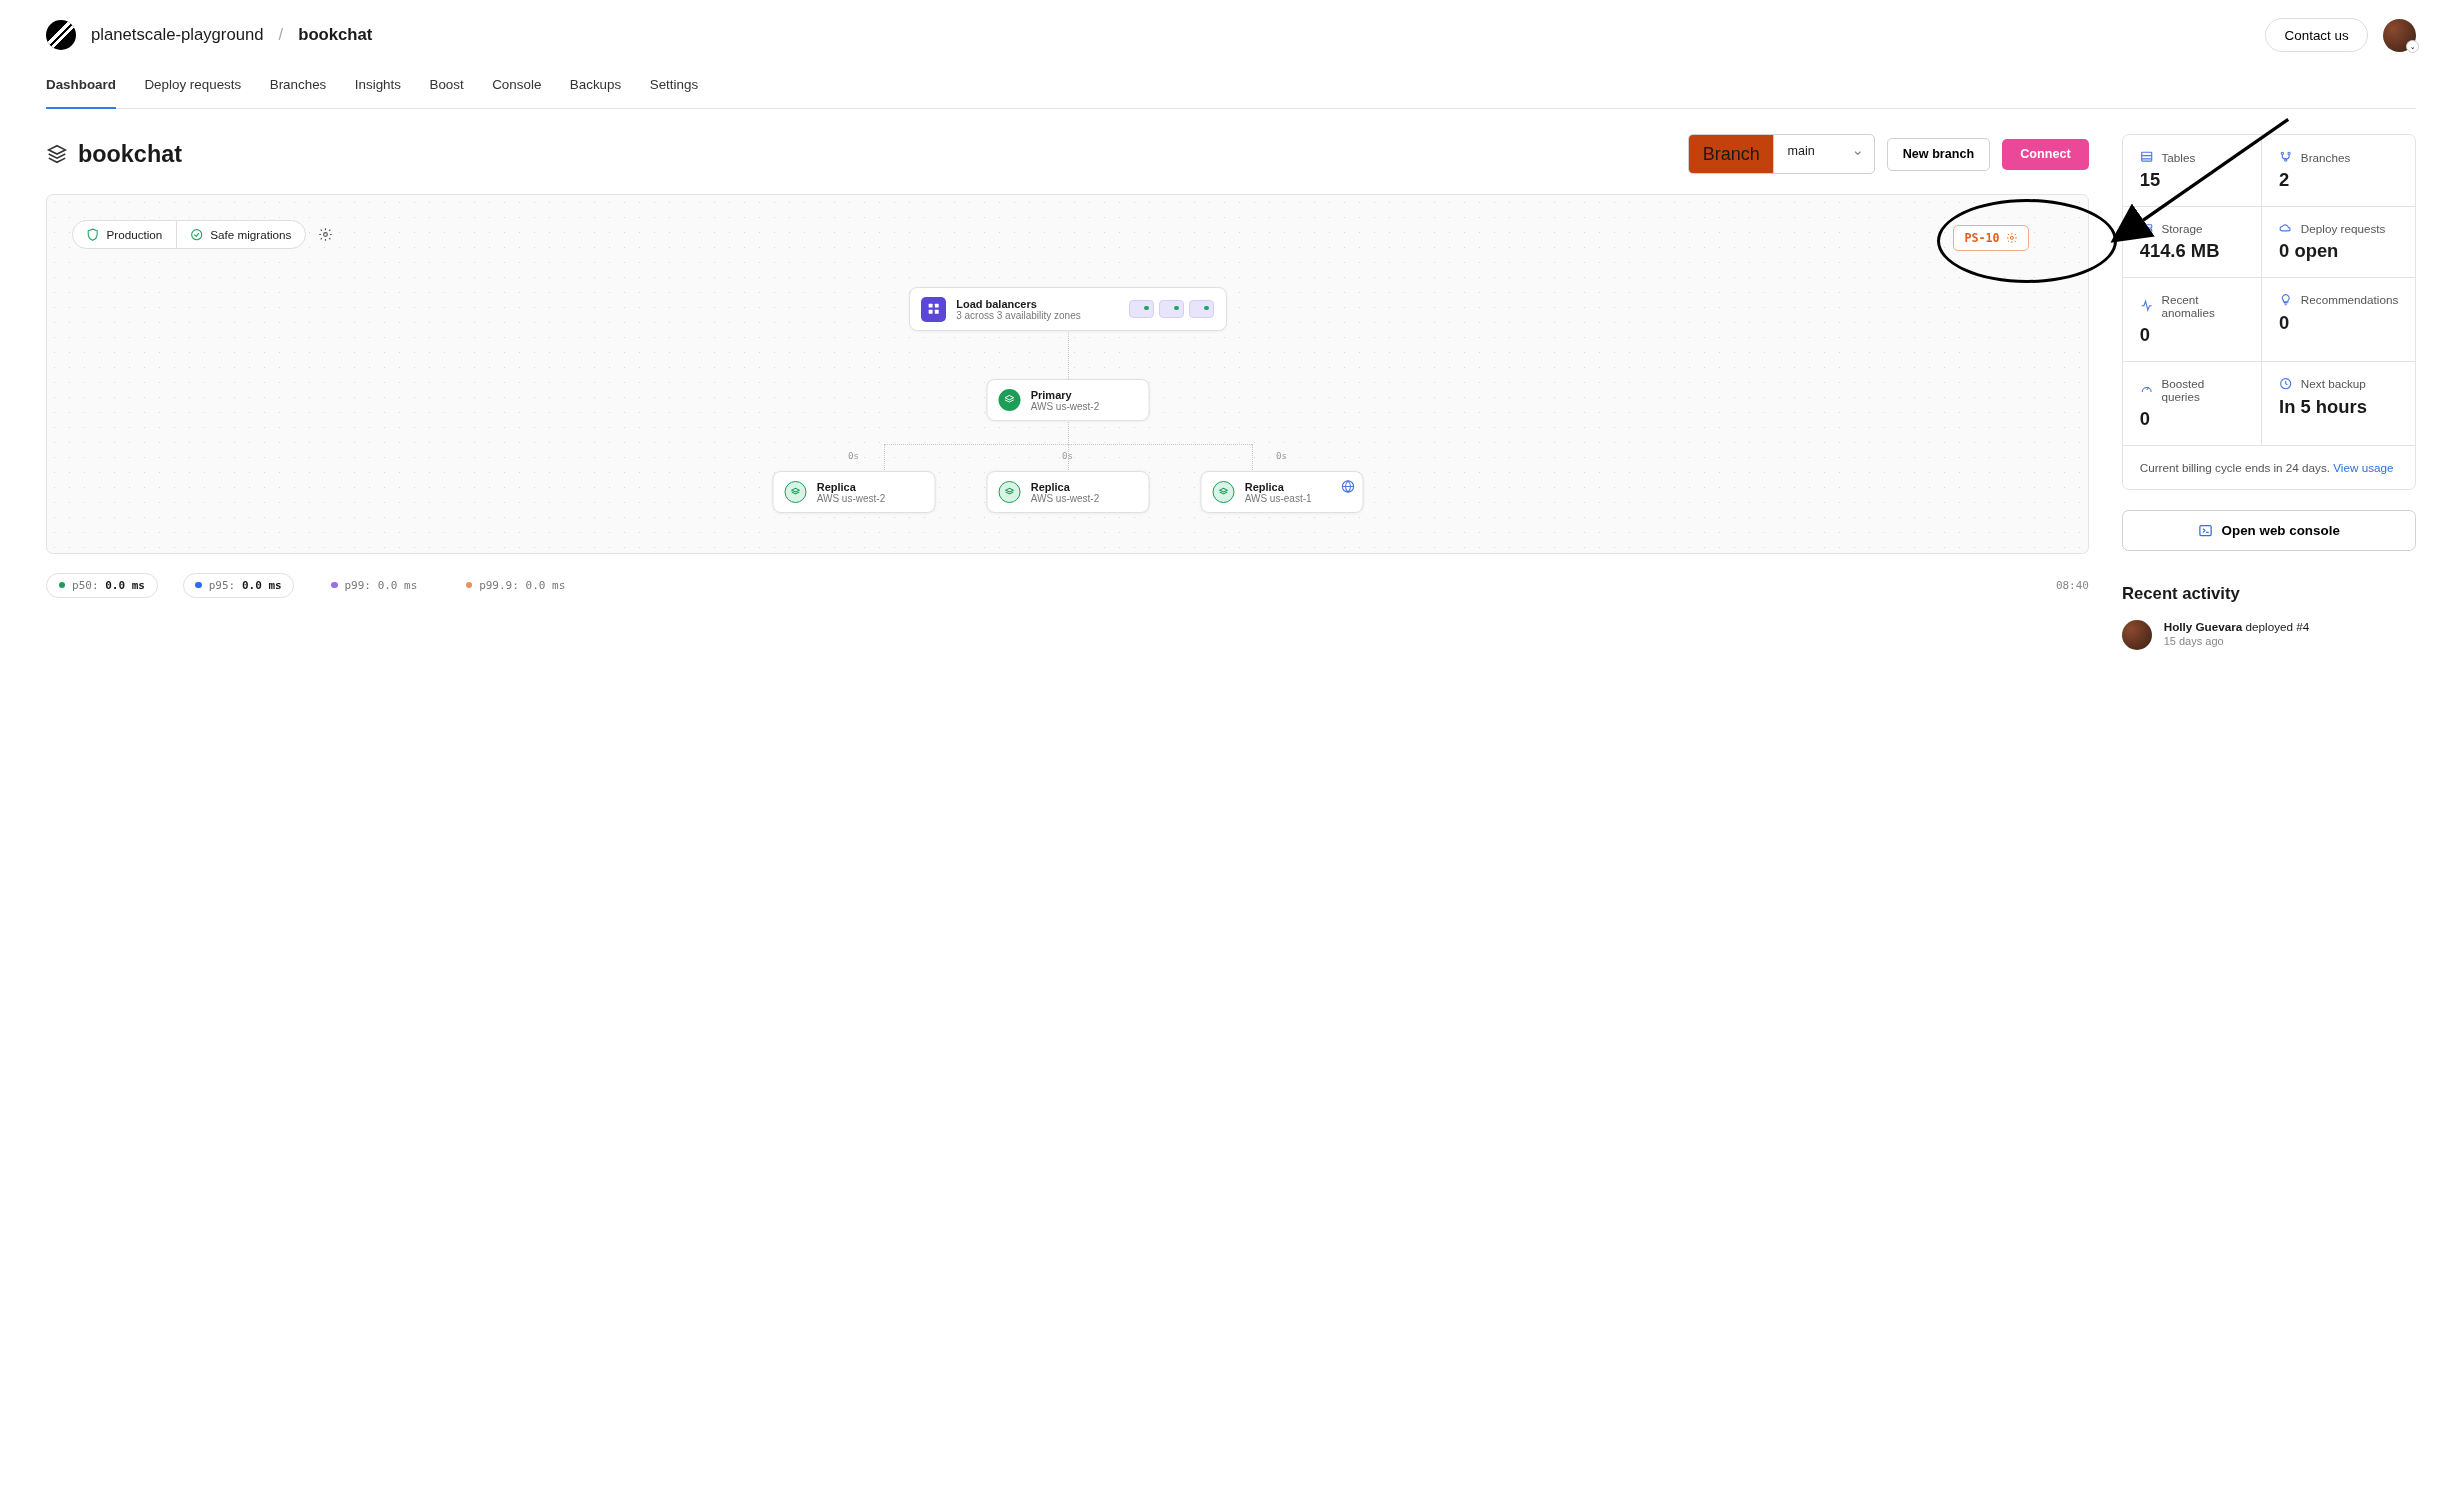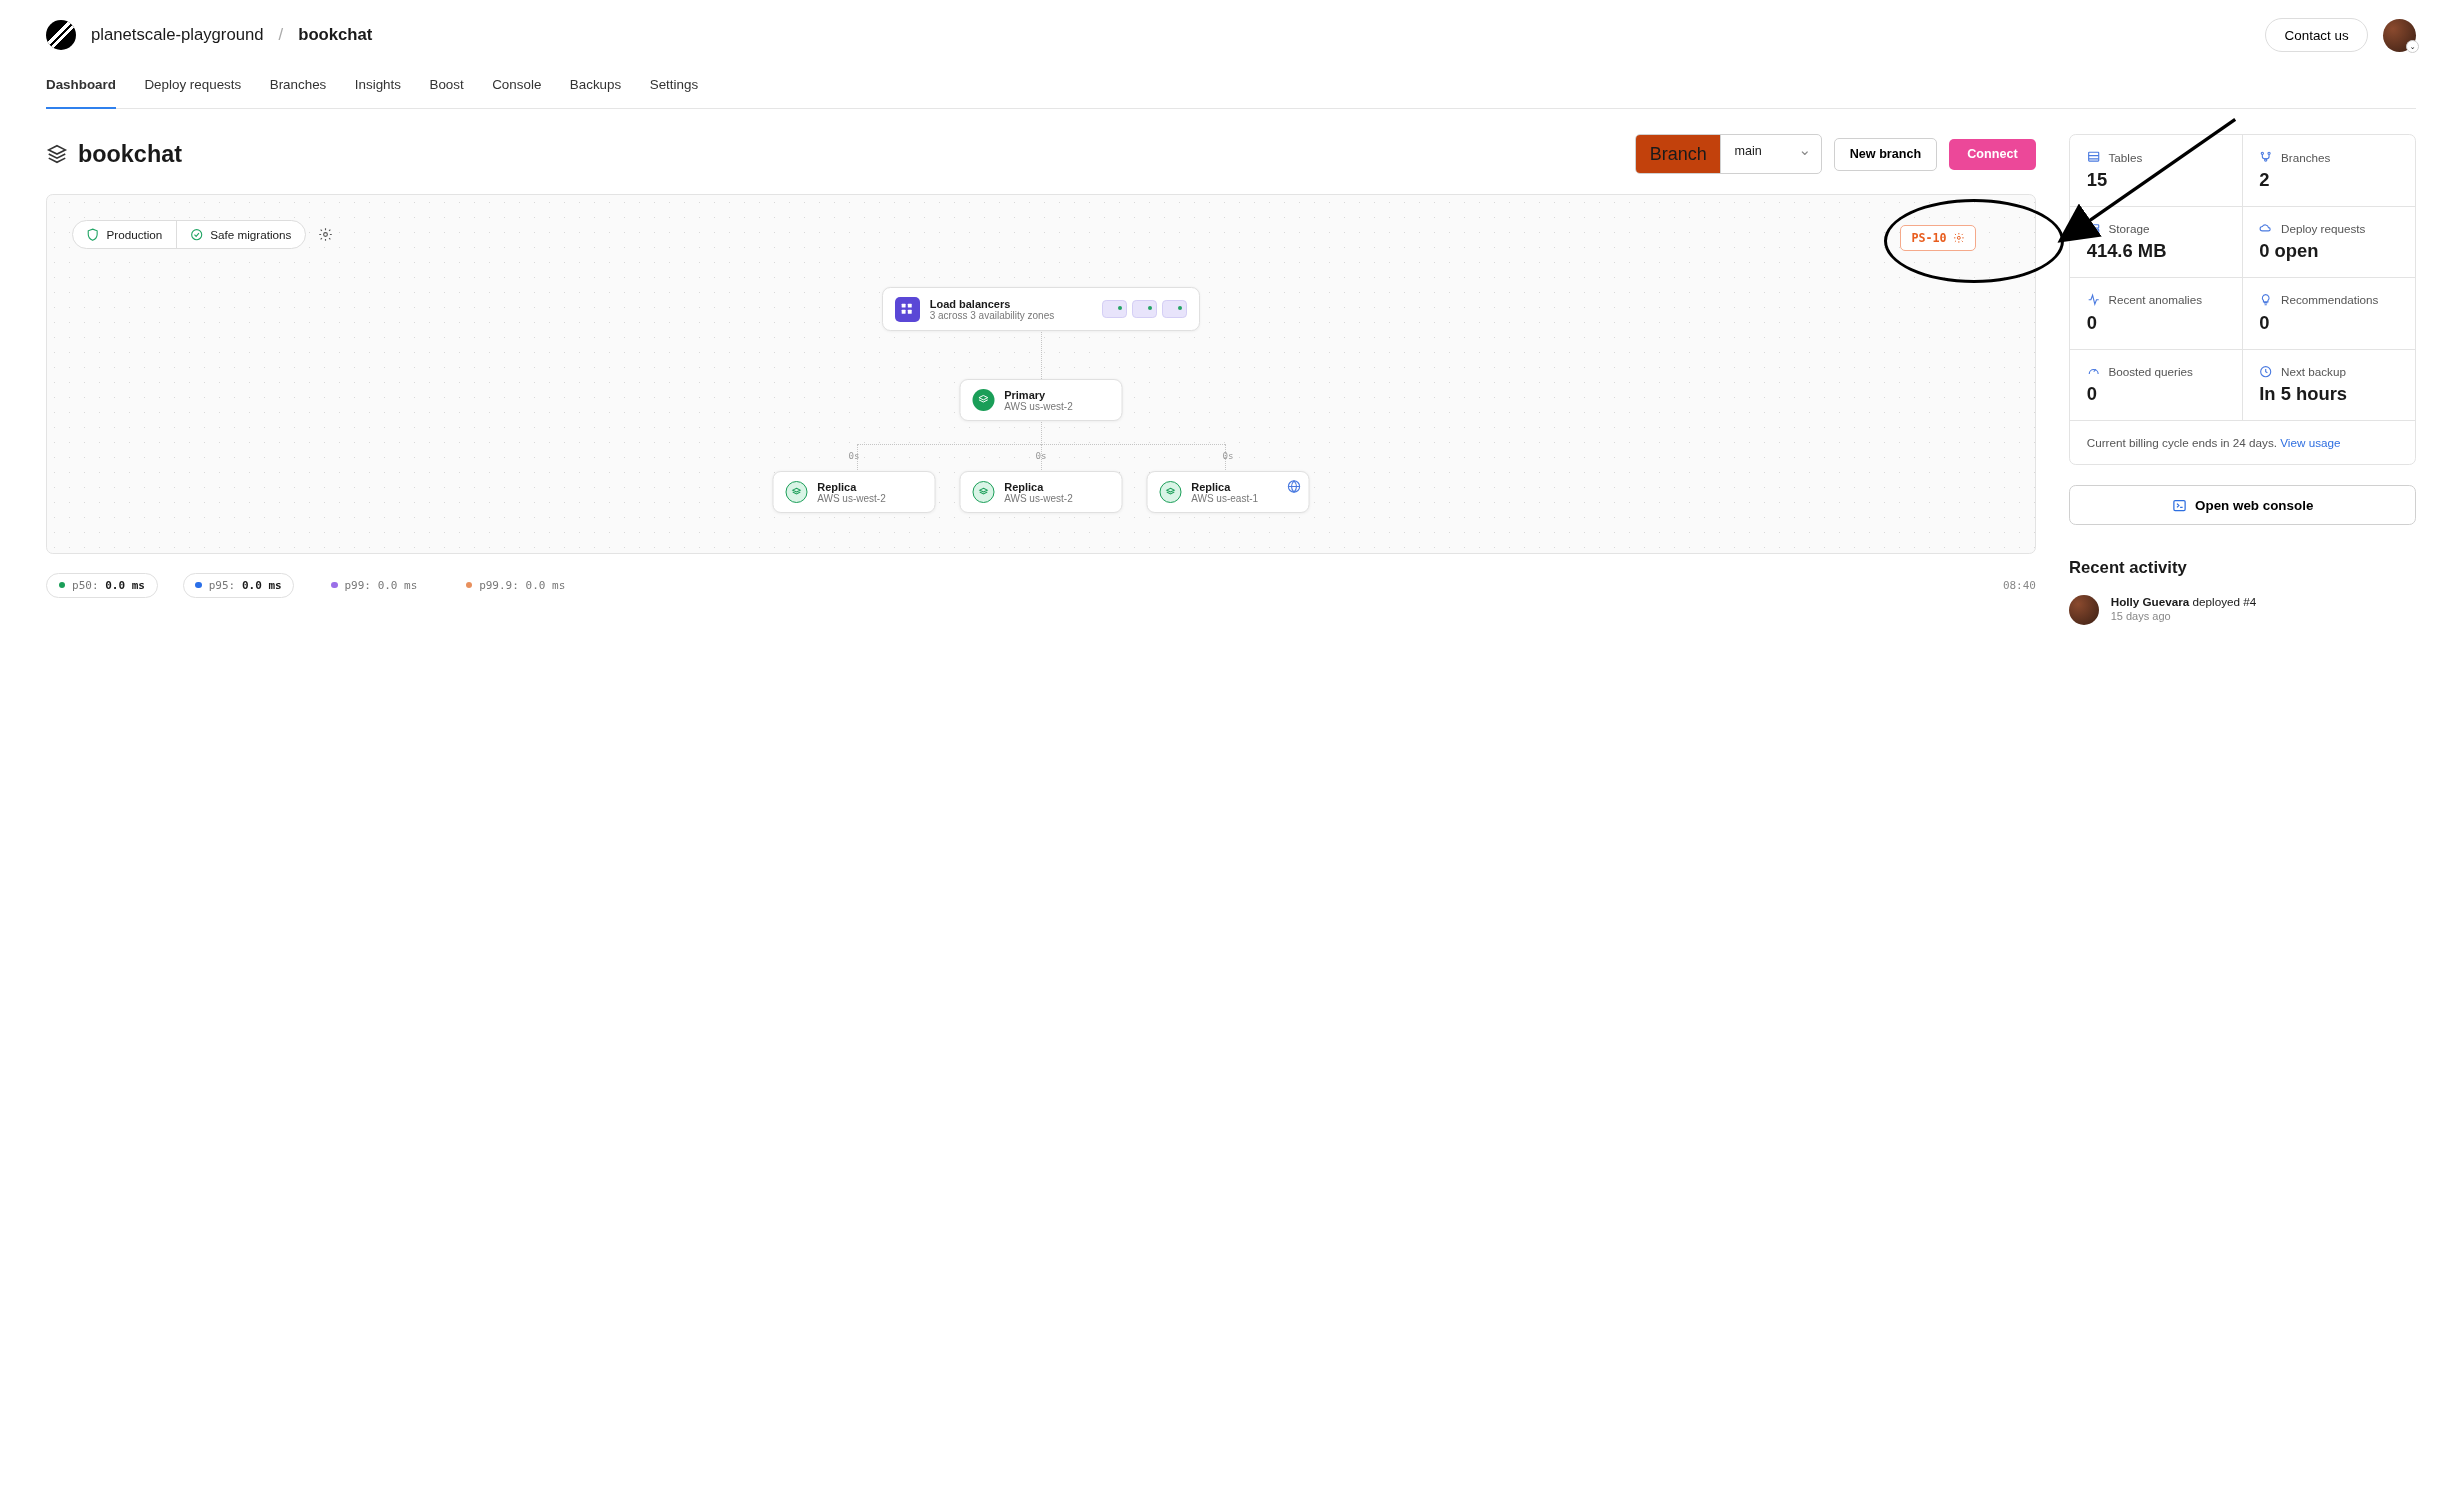--- a/index.html
+++ b/index.html
@@ -49,37 +49,37 @@
   .node-sub { font-size:10px; color:#777; }
   .lb-node { position:absolute; top:92px; left:50%; transform:translateX(-50%); width:318px; }
   .lb-icon { width:25px; height:25px; border-radius:5px; background:#5a47d6; display:flex; align-items:center; justify-content:center; color:#fff; font-size:10px; }
   .lb-pills { display:flex; gap:5px; margin-left:auto; }
   .lb-pill { width:25px; height:18.4px; border-radius:4.2px; background:#e8e4fb; border:0.8px solid #d4cef5; position:relative; }
   .lb-pill::after { content:""; position:absolute; right:4.2px; top:5px; width:4.2px; height:4.2px; border-radius:50%; background:#22a565; }
   .primary-node { position:absolute; top:184px; left:50%; transform:translateX(-50%); width:163px; }
   .db-icon { width:22px; height:22px; border-radius:50%; display:flex; align-items:center; justify-content:center; }
   .db-green { background:#d9f4e6; color:#1a9e58; border:1.7px solid #1a9e58; }
   .db-green-solid { background:#1a9e58; color:#fff; }
-  .replicas { position:absolute; top:276px; left:50%; transform:translateX(-50%); display:flex; gap:24px; }
+  .replicas { position:absolute; top:276px; left:50%; transform:translateX(-50%); display:flex; gap:51px; }
   .replica-node { width:163px; position:relative; }
   .delay-label { position:absolute; top:-22px; left:50%; transform:translateX(-50%); font-size:9.2px; color:#999; font-family:ui-monospace,monospace; }
   .globe-icon { position:absolute; right:6.7px; top:6.7px; width:15px; height:15px; color:#4a7ae0; }
   .conn-line { position:absolute; border-left:1.7px dotted #c5c5c5; }
   .conn-h { position:absolute; border-top:1.7px dotted #c5c5c5; }
   .ql-row { display:flex; align-items:center; justify-content:space-between; margin-top:33px; }
   .ql-select { border:0.8px solid #d0d0d0; border-radius:5px; padding:8.4px 33px 8.4px 11.7px; font-size:11.7px; font-weight:600; position:relative; cursor:pointer; background:#fff; }
   .ql-select::after { content:"⌄"; position:absolute; right:8.4px; top:5.9px; color:#888; font-size:13.4px; }
   .latency-row { display:flex; align-items:center; gap:25px; margin-top:18.4px; font-family:ui-monospace,Menlo,monospace; font-size:11px; }
   .lat-pill { display:flex; align-items:center; gap:6.7px; padding:5px 11.7px; border-radius:13.4px; }
   .lat-pill.bordered { border:0.8px solid #e0e0e0; }
   .dot { width:6.7px; height:6.7px; border-radius:50%; display:inline-block; }
   .lat-label { color:#777; }
   .lat-val { font-weight:700; }
   .lat-time { margin-left:auto; color:#888; }
-  .sidebar { width:347px; flex-shrink:0; }
+  .sidebar { width:294px; flex-shrink:0; }
   .stats-grid { border:0.8px solid #e3e3e3; border-radius:6.7px; display:grid; grid-template-columns:1fr 1fr; }
   .stat-cell { padding:15px 16.7px; border-right:0.8px solid #e3e3e3; border-bottom:0.8px solid #e3e3e3; }
   .stat-cell:nth-child(2n) { border-right:none; }
   .stat-head { display:flex; align-items:center; gap:8.4px; color:#555; font-size:11.7px; }
   .stat-head svg { color:#4a7ae0; width:13.4px; height:13.4px; flex-shrink:0; }
   .stat-val { font-size:18.4px; font-weight:700; margin-top:5px; }
   .billing-row { grid-column:1 / span 2; padding:15px 16.7px; border-bottom:none; font-size:11.7px; color:#555; }
   .billing-row a { color:#2f6fe0; text-decoration:none; }
   .console-btn { width:100%; border:0.8px solid #d0d0d0; border-radius:6.7px; background:#fff; padding:11.7px; margin-top:20px; font-size:13.4px; font-weight:600; display:flex; align-items:center; justify-content:center; gap:8.4px; cursor:pointer; }
   .console-btn svg { color:#2f6fe0; }

